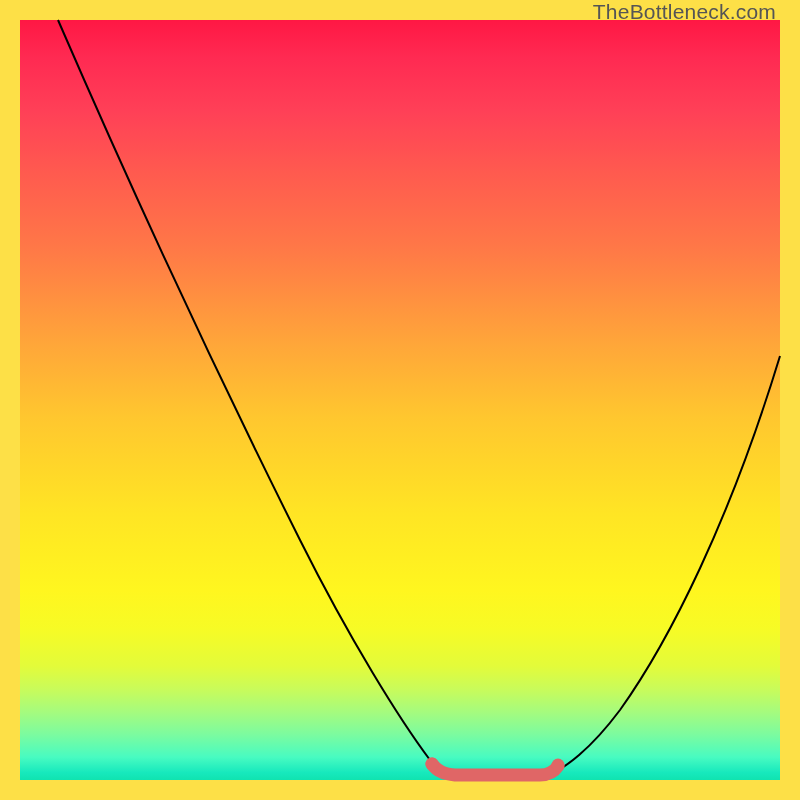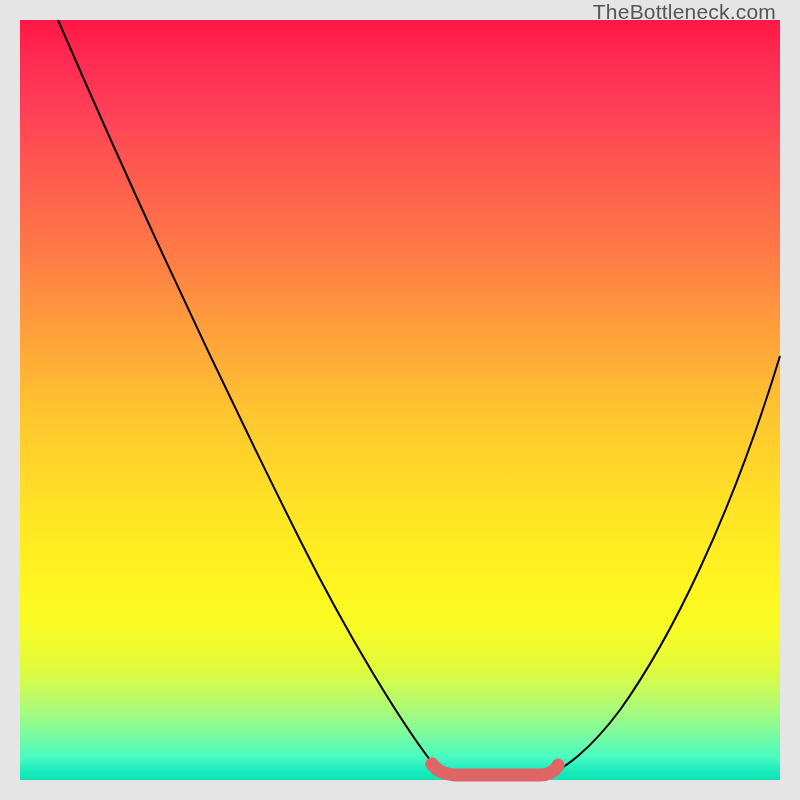--- a/index.html
+++ b/index.html
@@ -8,21 +8,21 @@
     width: 800px;
     height: 800px;
     background: #000;
     overflow: hidden;
     font-family: Arial, Helvetica, sans-serif;
   }
   .container {
     position: relative;
     width: 800px;
     height: 800px;
-    background: #e5e5e5;
+    background: #fde047;
   }
   .plot-area {
     position: absolute;
     left: 20px;
     top: 20px;
     width: 760px;
     height: 760px;
     background: linear-gradient(
       to bottom,
       #ff1744 0%,

